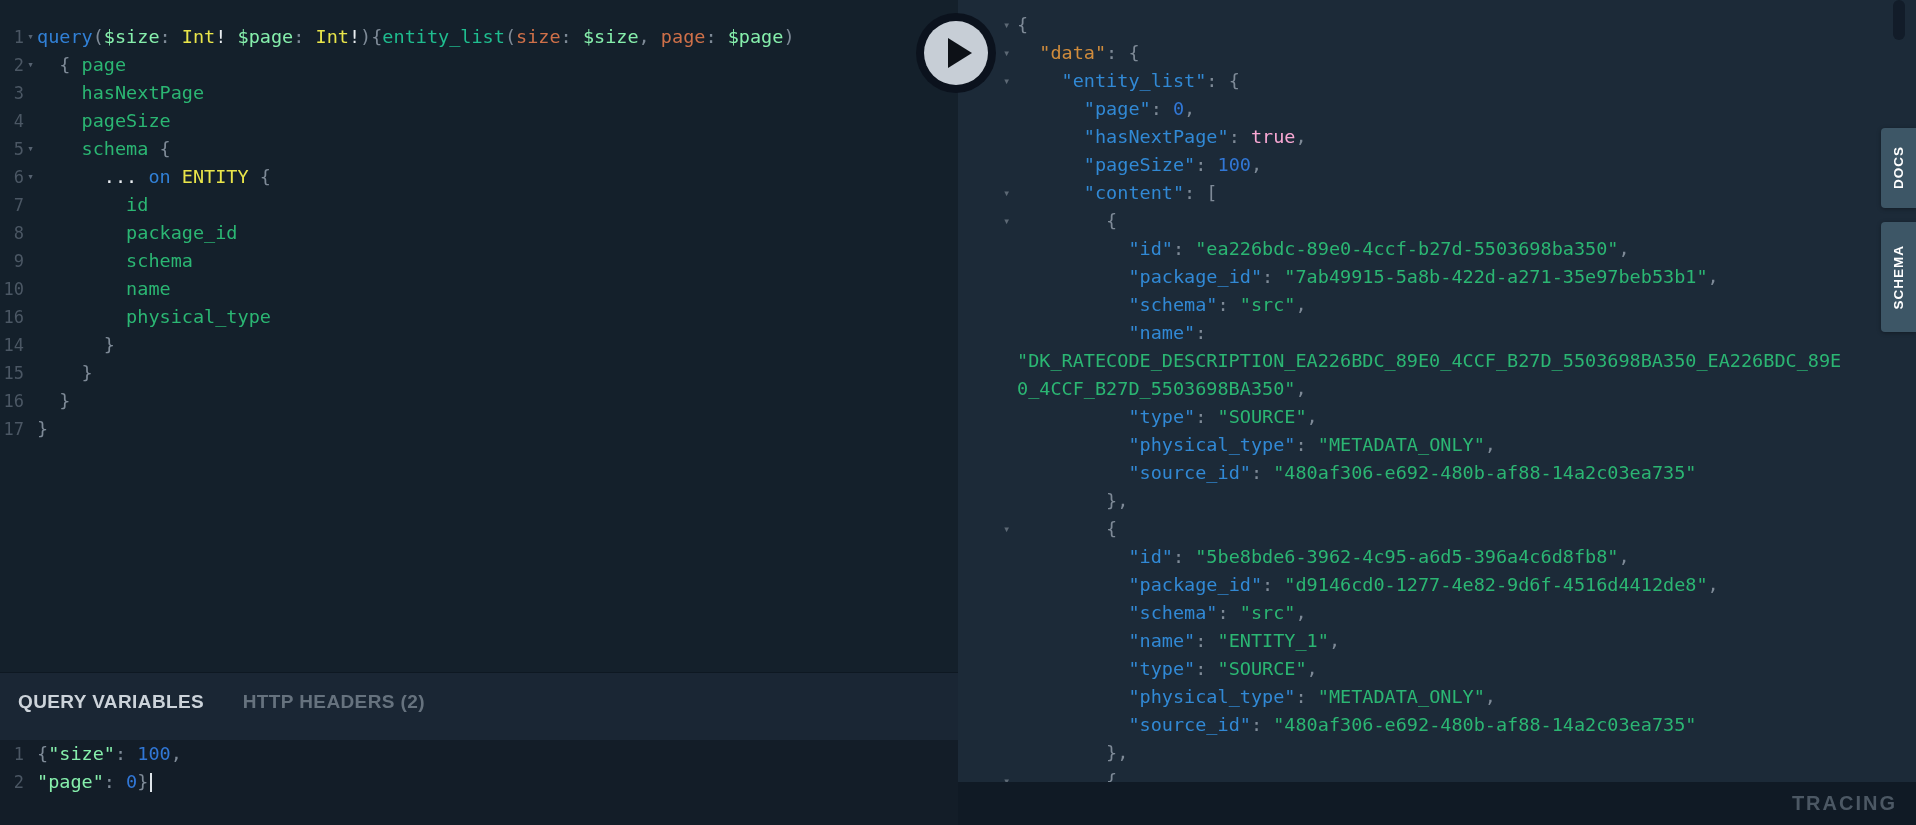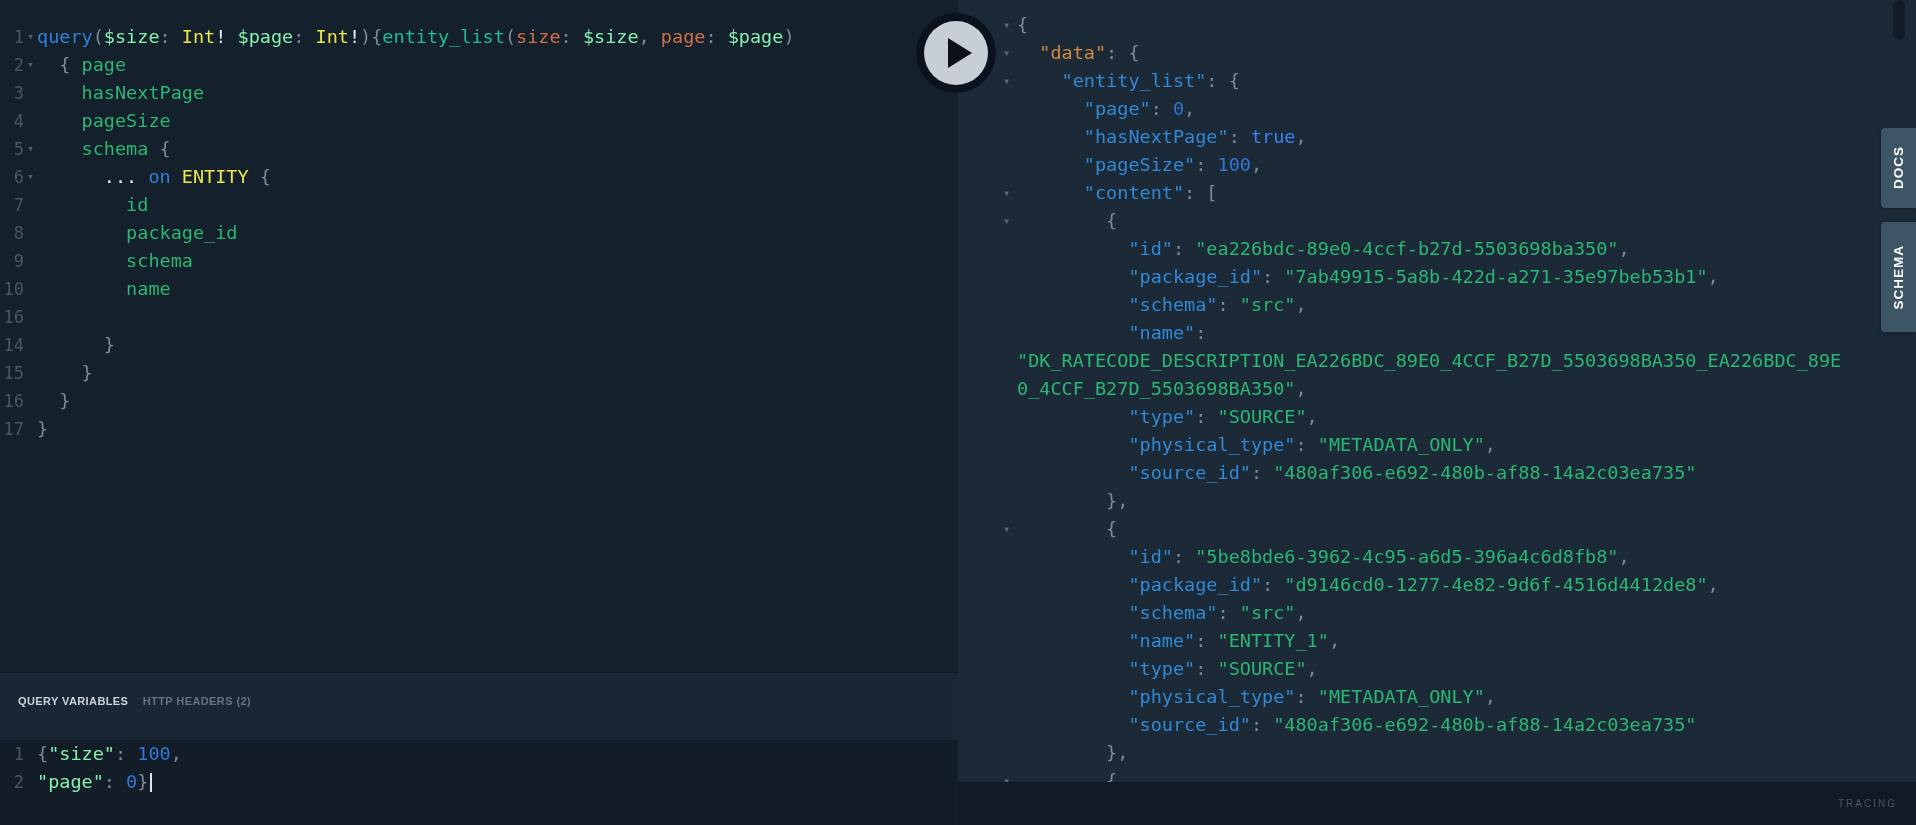--- a/index.html
+++ b/index.html
@@ -42,29 +42,29 @@
   .t-ty  { color:#e9e54a; }   
   .t-ex  { color:#e9edf1; }   
   .t-f   { color:#2bb673; }   
   .t-fn  { color:#1fbd8f; }   
   .t-arg { color:#cf7049; }   
   .t-p   { color:#7e8a97; }   
   .t-k   { color:#3189d5; }   
   .t-kd  { color:#d08c3c; }   
   .t-s   { color:#2bb673; }   
   .t-n   { color:#3177d6; }   
-  .t-b   { color:#3b82f6;margin-top:20px; }   
+  .t-b   { color:#f9a8d4;margin-top:20px; }   
   .t-caret { display:inline-block; width:2px; height:19px; background:#dfe5ea;
              vertical-align:text-bottom; margin-left:2px; }
 
   
-  .var-tab { display:inline-block; font-size:11px; font-weight:bold;
+  .var-tab { display:inline-block; font-size:19px; font-weight:bold;
              letter-spacing:.4px; margin-right:10px; cursor:pointer; }
   .var-tab.active   { color:#ccd3da; }
-  .var-tab.inactive { color:#66727e; }
+  .var-tab.inactive { color:#66727e;margin-left:24px; }
 
   
   #play-button { position:absolute; left:916px; top:13px; width:80px; height:80px;
                  border-radius:50%; background:#0b121d; z-index:6; cursor:pointer;
                  display:flex; align-items:center; justify-content:center; }
   #play-button .disc { width:64px; height:64px; border-radius:50%; background:#c7ced6;
                  display:flex; align-items:center; justify-content:center; }
   #play-button .tri  { width:0; height:0; border-left:24px solid #0d1117;
                  border-top:15px solid transparent; border-bottom:15px solid transparent;
                  margin-left:8px; }
@@ -75,21 +75,21 @@
               display:flex; align-items:center; justify-content:center;
               box-shadow:0 1px 4px rgba(0,0,0,.35); }
   .side-tab span { writing-mode:vertical-rl; transform:rotate(180deg); color:#ffffff;
               font-size:13.5px; font-weight:bold; letter-spacing:1px; }
   #docs-tab   { top:128px; height:80px; }
   #schema-tab { top:222px; height:110px; }
 
   #scrollbar-thumb { position:absolute; left:1893px; top:0; width:12px; height:40px;
               background:#121c29; border-radius:6px; z-index:5; cursor:pointer; }
 
-  #tracing-label { color:#4c5864; font-size:10px; font-weight:normal; letter-spacing:2px;
+  #tracing-label { color:#4c5864; font-size:20px; font-weight:bold; letter-spacing:2px;
               cursor:pointer; }
 </style>
 </head>
 <body>
 
 <div id="stage">
 
   <div id="query-editor" class="code-font">
       <div class="eline">
         <span class="ln">1</span>
@@ -137,20 +137,21 @@
         <pre><span class="t-p">        </span><span class="t-f">schema</span></pre>
       </div>
       <div class="eline">
         <span class="ln">10</span>
         <span class="fold"></span>
         <pre><span class="t-p">        </span><span class="t-f">name</span></pre>
       </div>
       <div class="eline">
         <span class="ln">16</span>
         <span class="fold"></span>
+        <pre><span class="t-p">        </span><span class="t-f">physical_type</span></pre>
       </div>
       <div class="eline">
         <span class="ln">14</span>
         <span class="fold"></span>
         <pre><span class="t-p">      }</span></pre>
       </div>
       <div class="eline">
         <span class="ln">15</span>
         <span class="fold"></span>
         <pre><span class="t-p">    }</span></pre>

